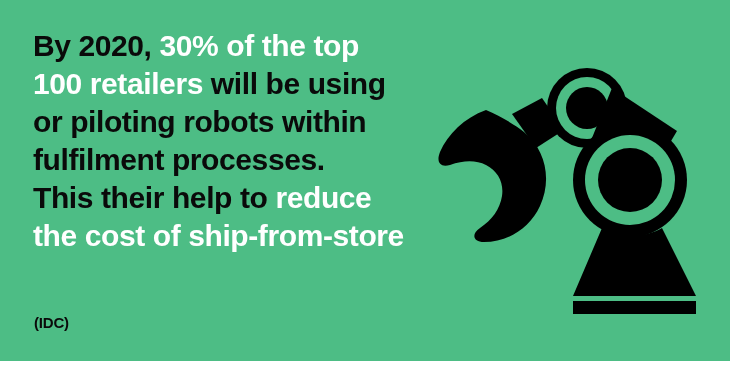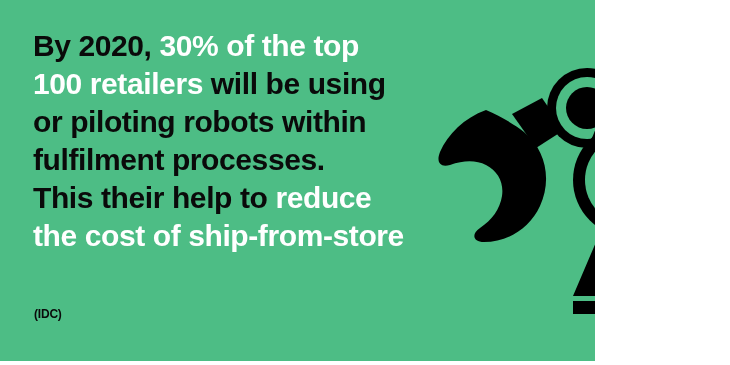--- a/index.html
+++ b/index.html
@@ -2,21 +2,21 @@
 <html><head>
 <meta charset="utf-8">
 <style>
   html, body {
     margin: 0;
     padding: 0;
     background: #ffffff;
   }
   #stage {
     position: relative;
-    width: 595px;
+    width: 730px;
     height: 365px;
     overflow: hidden;
     background: #a21caf;
     font-family: "Liberation Sans", sans-serif;
   }
   #canvas {
     position: absolute;
     left: 0;
     top: 0;
     width: 730px;
@@ -36,23 +36,23 @@
     line-height: 38px;
     letter-spacing: -0.4px;
     white-space: nowrap;
   }
   .seg-dark  { color: #0a0a0a; }
   .seg-light { color: #ffffff; }
 
   #attribution {
     position: absolute;
     left: 34px;
-    top: 307px;
+    top: 314px;
     font-family: "Liberation Sans", sans-serif;
-    font-size: 12px;
+    font-size: 15px;
     font-weight: bold;
     color: #0a0a0a;
     letter-spacing: -0.2px;
   }
 
   #robot-illustration {
     position: absolute;
     left: 424px;
     top: 52px;
     width: 290px;

